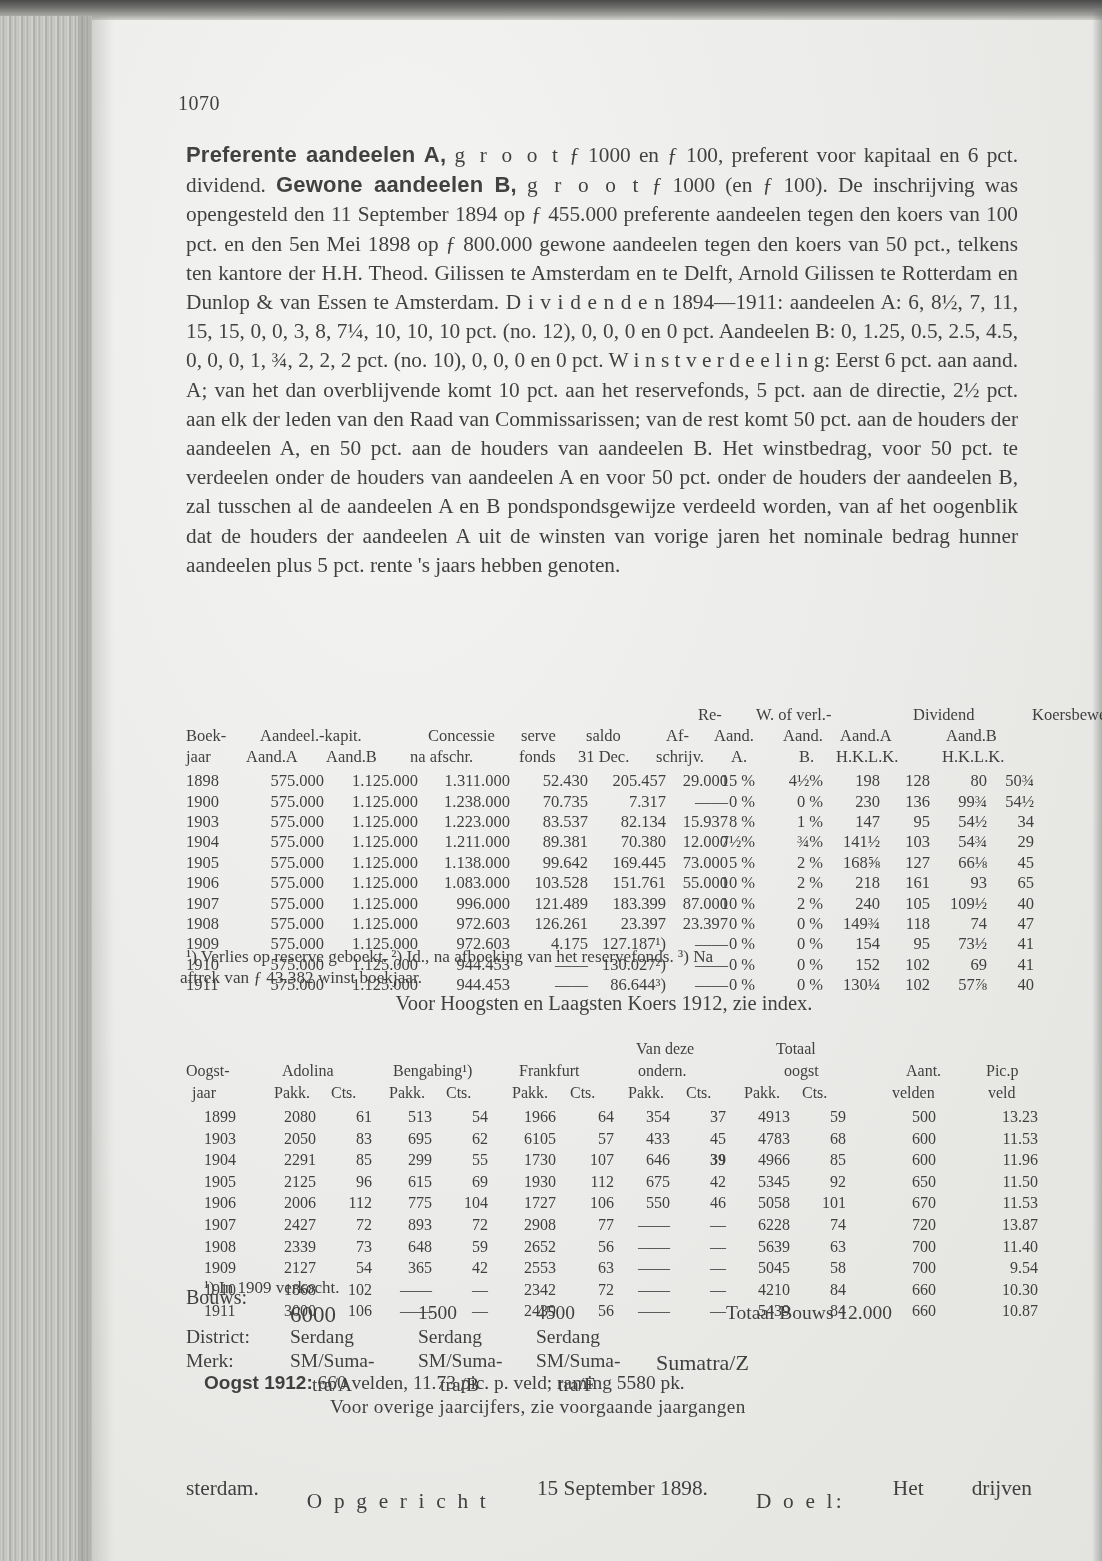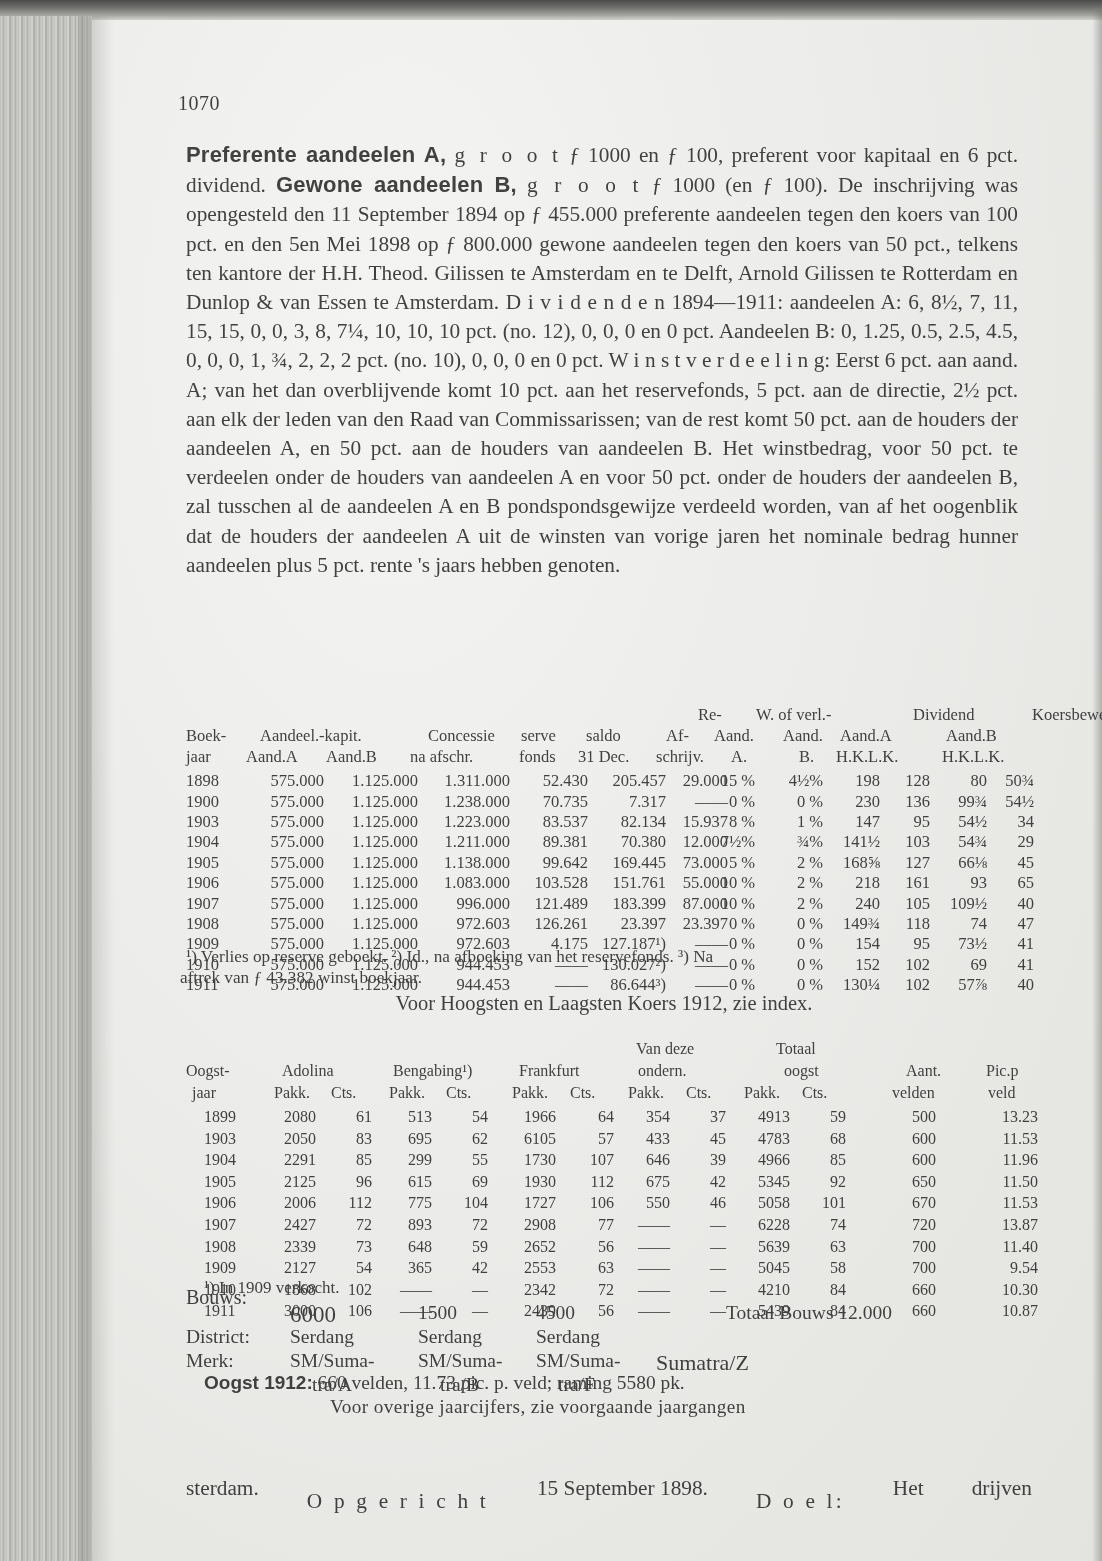--- a/index.html
+++ b/index.html
@@ -229,21 +229,21 @@
       </div>
       <div style="position: absolute; left: 0px; top: 0px; width: 840px; height: 0px;">
         <span class="r" style="left: 18px; top: 111.2px;">1904</span>
         <span class="r ra" style="left: 60px; top: 111.2px; width: 70px;">2291</span>
         <span class="r ra" style="left: 116px; top: 111.2px; width: 70px;">85</span>
         <span class="r ra" style="left: 176px; top: 111.2px; width: 70px;">299</span>
         <span class="r ra" style="left: 232px; top: 111.2px; width: 70px;">55</span>
         <span class="r ra" style="left: 300px; top: 111.2px; width: 70px;">1730</span>
         <span class="r ra" style="left: 358px; top: 111.2px; width: 70px;">107</span>
         <span class="r ra" style="left: 414px; top: 111.2px; width: 70px;">646</span>
-        <span class="r ra" style="left: 470px; top: 111.2px; width: 70px;">39</span>
+        <span class="r ra" style="left: 470px; top: 111.2px; width: 70px; font-weight: bold;">39</span>
         <span class="r ra" style="left: 534px; top: 111.2px; width: 70px;">4966</span>
         <span class="r ra" style="left: 590px; top: 111.2px; width: 70px;">85</span>
         <span class="r ra" style="left: 680px; top: 111.2px; width: 70px;">600</span>
         <span class="r ra" style="left: 782px; top: 111.2px; width: 70px;">11.96</span>
       </div>
       <div style="position: absolute; left: 0px; top: 0px; width: 840px; height: 0px;">
         <span class="r" style="left: 18px; top: 132.8px;">1905</span>
         <span class="r ra" style="left: 60px; top: 132.8px; width: 70px;">2125</span>
         <span class="r ra" style="left: 116px; top: 132.8px; width: 70px;">96</span>
         <span class="r ra" style="left: 176px; top: 132.8px; width: 70px;">615</span>

